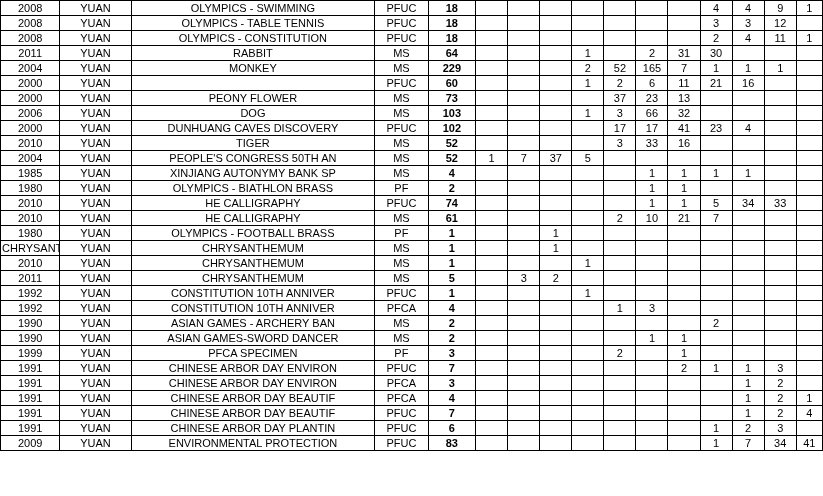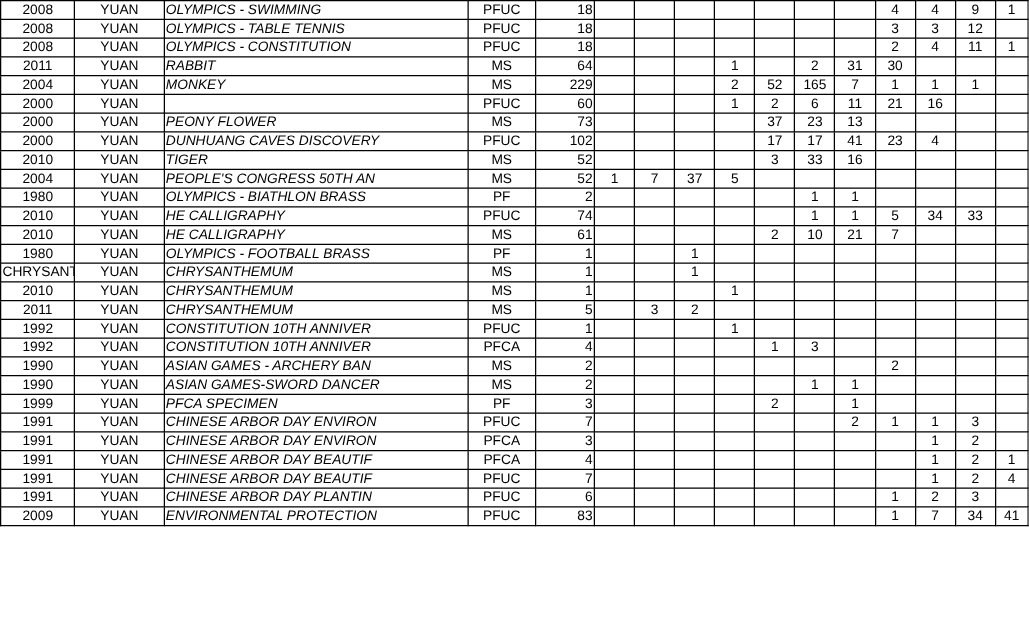--- a/index.html
+++ b/index.html
@@ -35,26 +35,27 @@
   col.c-type   { width: 45px; }
   col.c-qty    { width: 40px; }
   col.c-n      { width: 27px; }
   col.c-last   { width: 22px; }
 
   td.year, td.cur, td.type {
     text-align: center;
     color: #0000cd;
   }
   td.desc {
+    text-align: center;
     color: #0000cd;
-    font-style: italic;
   }
   td.qty {
-    text-align: right;
+    text-align: center;
     color: #000000;
+    font-weight: bold;
   }
   td.num {
     text-align: center;
     color: #000000;
   }
 </style>
 </head>
 <body>
 
 <table class="sheet">
@@ -197,20 +198,38 @@
         <td class="num"></td>
         <td class="num">37</td>
         <td class="num">23</td>
         <td class="num">13</td>
         <td class="num"></td>
         <td class="num"></td>
         <td class="num"></td>
         <td class="num"></td>
       </tr>
       <tr>
+        <td class="year">2006</td>
+        <td class="cur">YUAN</td>
+        <td class="desc">DOG</td>
+        <td class="type">MS</td>
+        <td class="qty">103</td>
+        <td class="num"></td>
+        <td class="num"></td>
+        <td class="num"></td>
+        <td class="num">1</td>
+        <td class="num">3</td>
+        <td class="num">66</td>
+        <td class="num">32</td>
+        <td class="num"></td>
+        <td class="num"></td>
+        <td class="num"></td>
+        <td class="num"></td>
+      </tr>
+      <tr>
         <td class="year">2000</td>
         <td class="cur">YUAN</td>
         <td class="desc">DUNHUANG CAVES DISCOVERY</td>
         <td class="type">PFUC</td>
         <td class="qty">102</td>
         <td class="num"></td>
         <td class="num"></td>
         <td class="num"></td>
         <td class="num"></td>
         <td class="num">17</td>
@@ -251,20 +270,38 @@
         <td class="num">5</td>
         <td class="num"></td>
         <td class="num"></td>
         <td class="num"></td>
         <td class="num"></td>
         <td class="num"></td>
         <td class="num"></td>
         <td class="num"></td>
       </tr>
       <tr>
+        <td class="year">1985</td>
+        <td class="cur">YUAN</td>
+        <td class="desc">XINJIANG AUTONYMY BANK SP</td>
+        <td class="type">MS</td>
+        <td class="qty">4</td>
+        <td class="num"></td>
+        <td class="num"></td>
+        <td class="num"></td>
+        <td class="num"></td>
+        <td class="num"></td>
+        <td class="num">1</td>
+        <td class="num">1</td>
+        <td class="num">1</td>
+        <td class="num">1</td>
+        <td class="num"></td>
+        <td class="num"></td>
+      </tr>
+      <tr>
         <td class="year">1980</td>
         <td class="cur">YUAN</td>
         <td class="desc">OLYMPICS - BIATHLON BRASS</td>
         <td class="type">PF</td>
         <td class="qty">2</td>
         <td class="num"></td>
         <td class="num"></td>
         <td class="num"></td>
         <td class="num"></td>
         <td class="num"></td>

